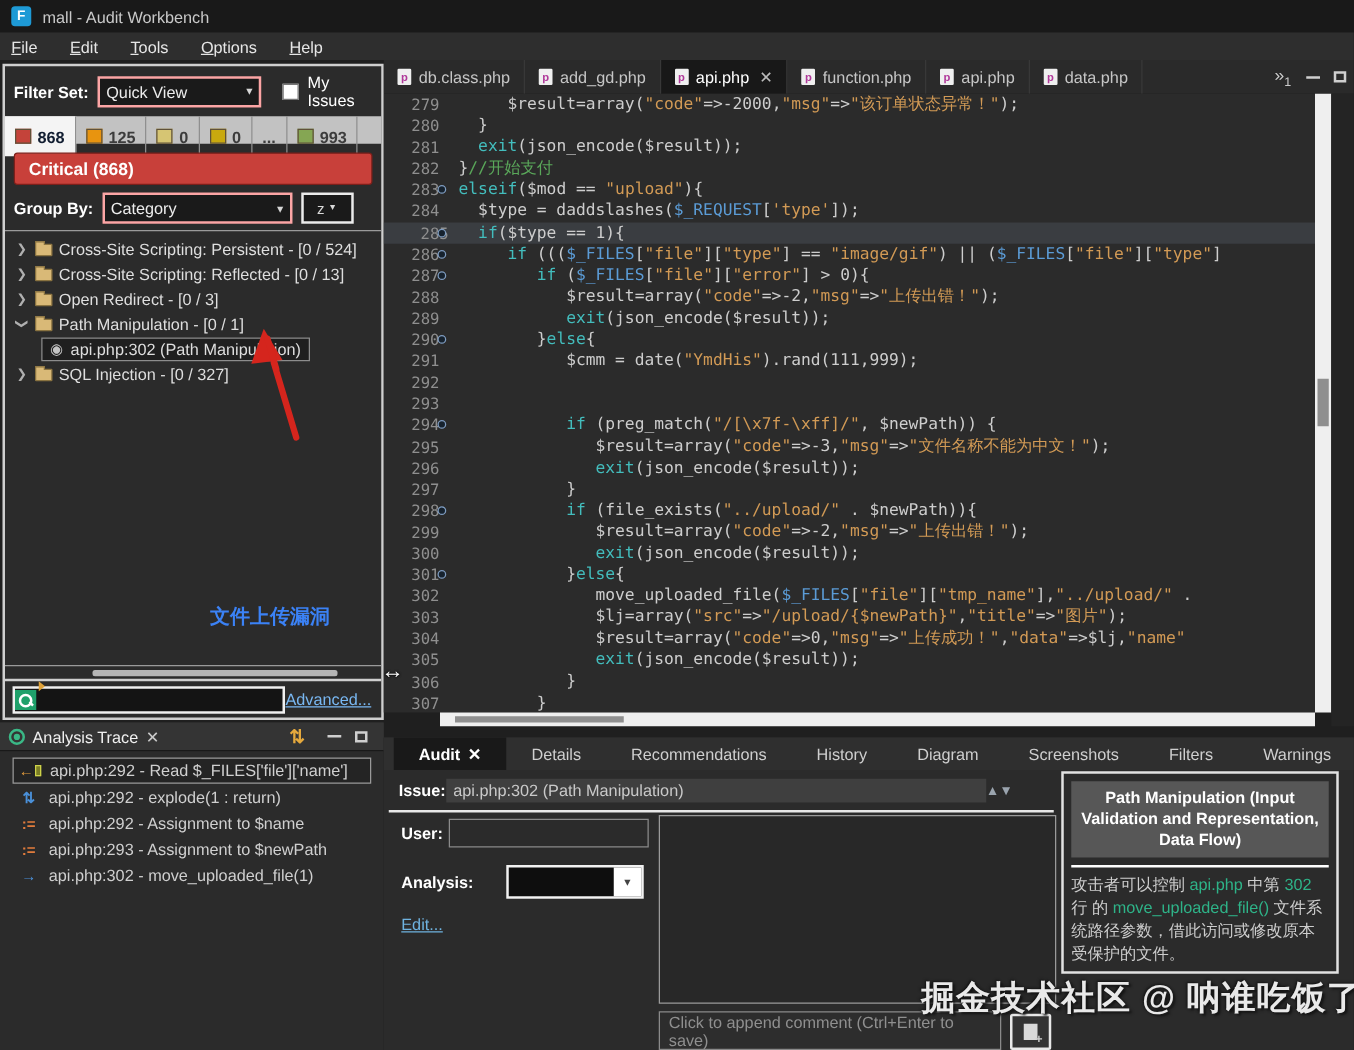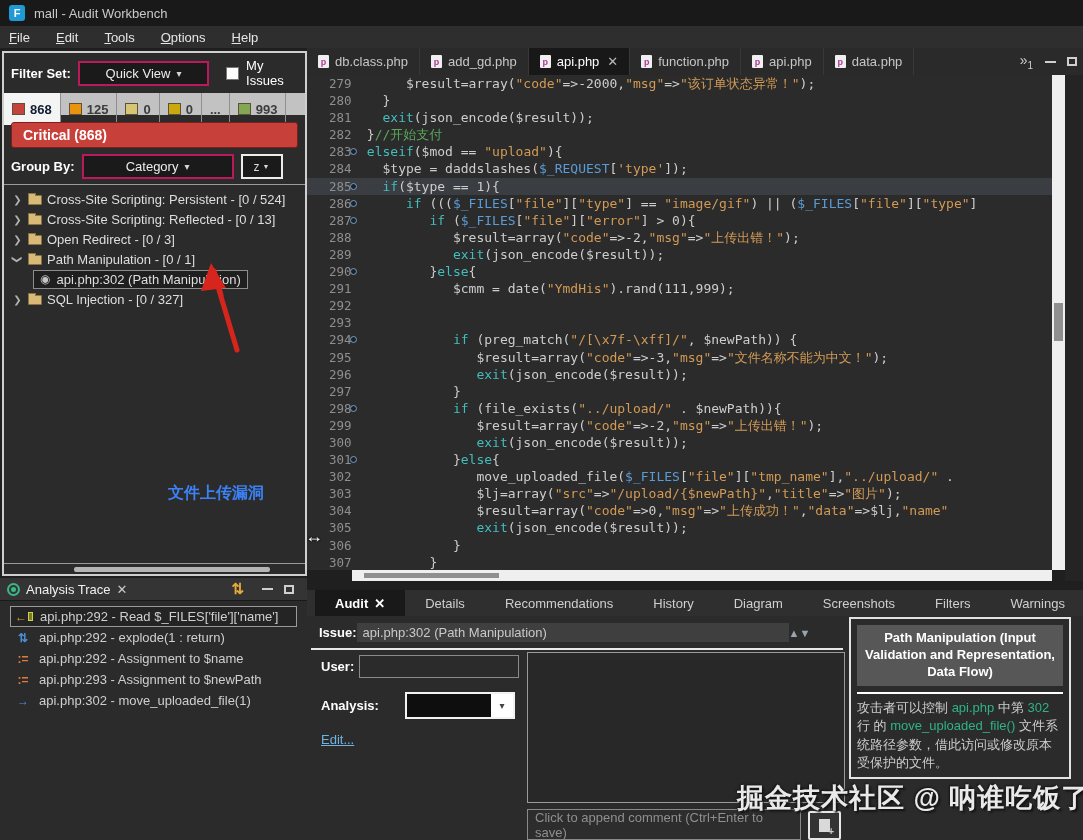--- a/index.html
+++ b/index.html
@@ -13,22 +13,22 @@
               color:#fff; font-size:11px; font-weight:bold; display:flex; align-items:center; justify-content:center; }
   .title-text { margin-left:9px; color:#c9c9c9; font-size:13px; }
   .menubar { position:absolute; left:0; top:26px; width:1083px; height:22px; background:#2e2e2e;
              display:flex; align-items:center; gap:26px; padding-left:9px; font-size:13px; color:#e6e6e6; }
 
   
   .left-panel { position:absolute; left:2px; top:51px; width:305px; height:525px; background:#2b2b2b;
                 border:2px solid #cfcfcf; display:flex; flex-direction:column; position:absolute; }
   .row { display:flex; align-items:center; gap:7px; padding:3px 7px; }
   .lbl { color:#fff; font-weight:bold; font-size:13px; white-space:nowrap; }
-  .dropdown { background:#1a1a1a; border:2px solid #be185d; color:#ececec; font-size:13px; height:25px;
-              display:flex; align-items:center; justify-content:center; padding:0 5px; }
+  .dropdown { background:#1a1a1a; border:2px solid #fca5a5; color:#ececec; font-size:13px; height:25px;
+              display:flex; align-items:center; justify-content:space-between; padding:0 5px; }
   .dd-chev { color:#d6d6d6; font-size:10px; margin-left:6px; }
   .filter-dd { width:146px; }
   .checkbox { width:13px; height:13px; background:#fff; border:1px solid #777; flex:0 0 auto; margin-left:10px; }
 
   .counts-bar { height:22px; background:#c2c2c2; display:flex; align-items:stretch; margin-top:2px; }
   .count-tab { display:flex; align-items:center; gap:5px; padding:16px 8px; border-right:1px solid #8f8f8f;
                font-size:13px; font-weight:bold; color:#3c3c3c; }
   .count-tab.selected { background:#f4f4f4; color:#101c30; }
   .swatch { width:13px; height:12px; border:1px solid #5f5139; }
 
@@ -98,21 +98,21 @@
   .etab.selected { background:#181818; color:#fff; }
   .file-icon { width:11px; height:13px; background:#efefef; border-radius:1px; display:flex; align-items:center;
                justify-content:center; color:#b0399a; font-size:9px; font-weight:bold; flex:0 0 auto; }
   .etab-close { color:#bbb; margin-left:2px; }
   .tab-overflow { margin-left:auto; color:#ccc; font-size:14px; }
   .tab-overflow sub { font-size:10px; }
 
   .code-area { position:absolute; left:307px; top:75px; width:745px; height:495px; background:#2b2b2b;
                overflow:hidden; font-family:"DejaVu Sans Mono", monospace; font-size:13px; }
   .code-line { display:flex; height:17.1px; line-height:17.1px; white-space:pre; }
-  .code-line.hl { background:#3a3d41; }
+  .code-line.hl { background:#3a3d41;text-align:right; }
   .ln { flex:0 0 52px; color:#8f8f8f; padding-left:22px; font-size:12.5px; position:relative; }
   .dot { position:absolute; right:2px; top:5px; width:7px; height:7px; border-radius:50%;
          border:1px solid #7e9cc0; background:#16222e; }
   .code-text { white-space:pre; }
   .tk-pl { color:#cdcdcd; } .tk-kw { color:#43bdbd; } .tk-st { color:#d29a55; }
   .tk-sg { color:#5b9bd5; } .tk-cm { color:#5aa85a; }
 
   .v-scroll { position:absolute; left:1052px; top:75px; width:13px; height:495px; background:#efefef; }
   .v-scroll .thumb { position:absolute; left:2px; top:228px; width:9px; height:38px; background:#8f8f8f; }
   .right-gutter { position:absolute; left:1065px; top:75px; width:18px; height:506px; background:#242424; }
@@ -267,20 +267,27 @@
       <polygon points="207,78 222,103 197,106" fill="#d5251d"></polygon>
       <line x1="210" y1="86" x2="217" y2="110" stroke="#d5251d" stroke-width="5" stroke-linecap="round"></line>
     </svg>
       <div class="annotation-text">文件上传漏洞</div>
     </div>
 
   <div class="hscroll">
       <div class="thumb"></div>
     </div>
 
+  <div class="search-row">
+    <div class="search-box">
+      <span class="search-icon"></span>
+      <span class="search-flag"></span>
+    </div>
+    <a class="advanced">Advanced...</a>
+  </div>
 </div>
 
 <div class="trace-panel">
   <div class="trace-header">
     <span class="trace-icon">
         <span></span>
       </span>
     <span class="trace-title">Analysis Trace</span>
     <span class="trace-close">✕</span>
     <span class="swap-icon">⇅</span>

